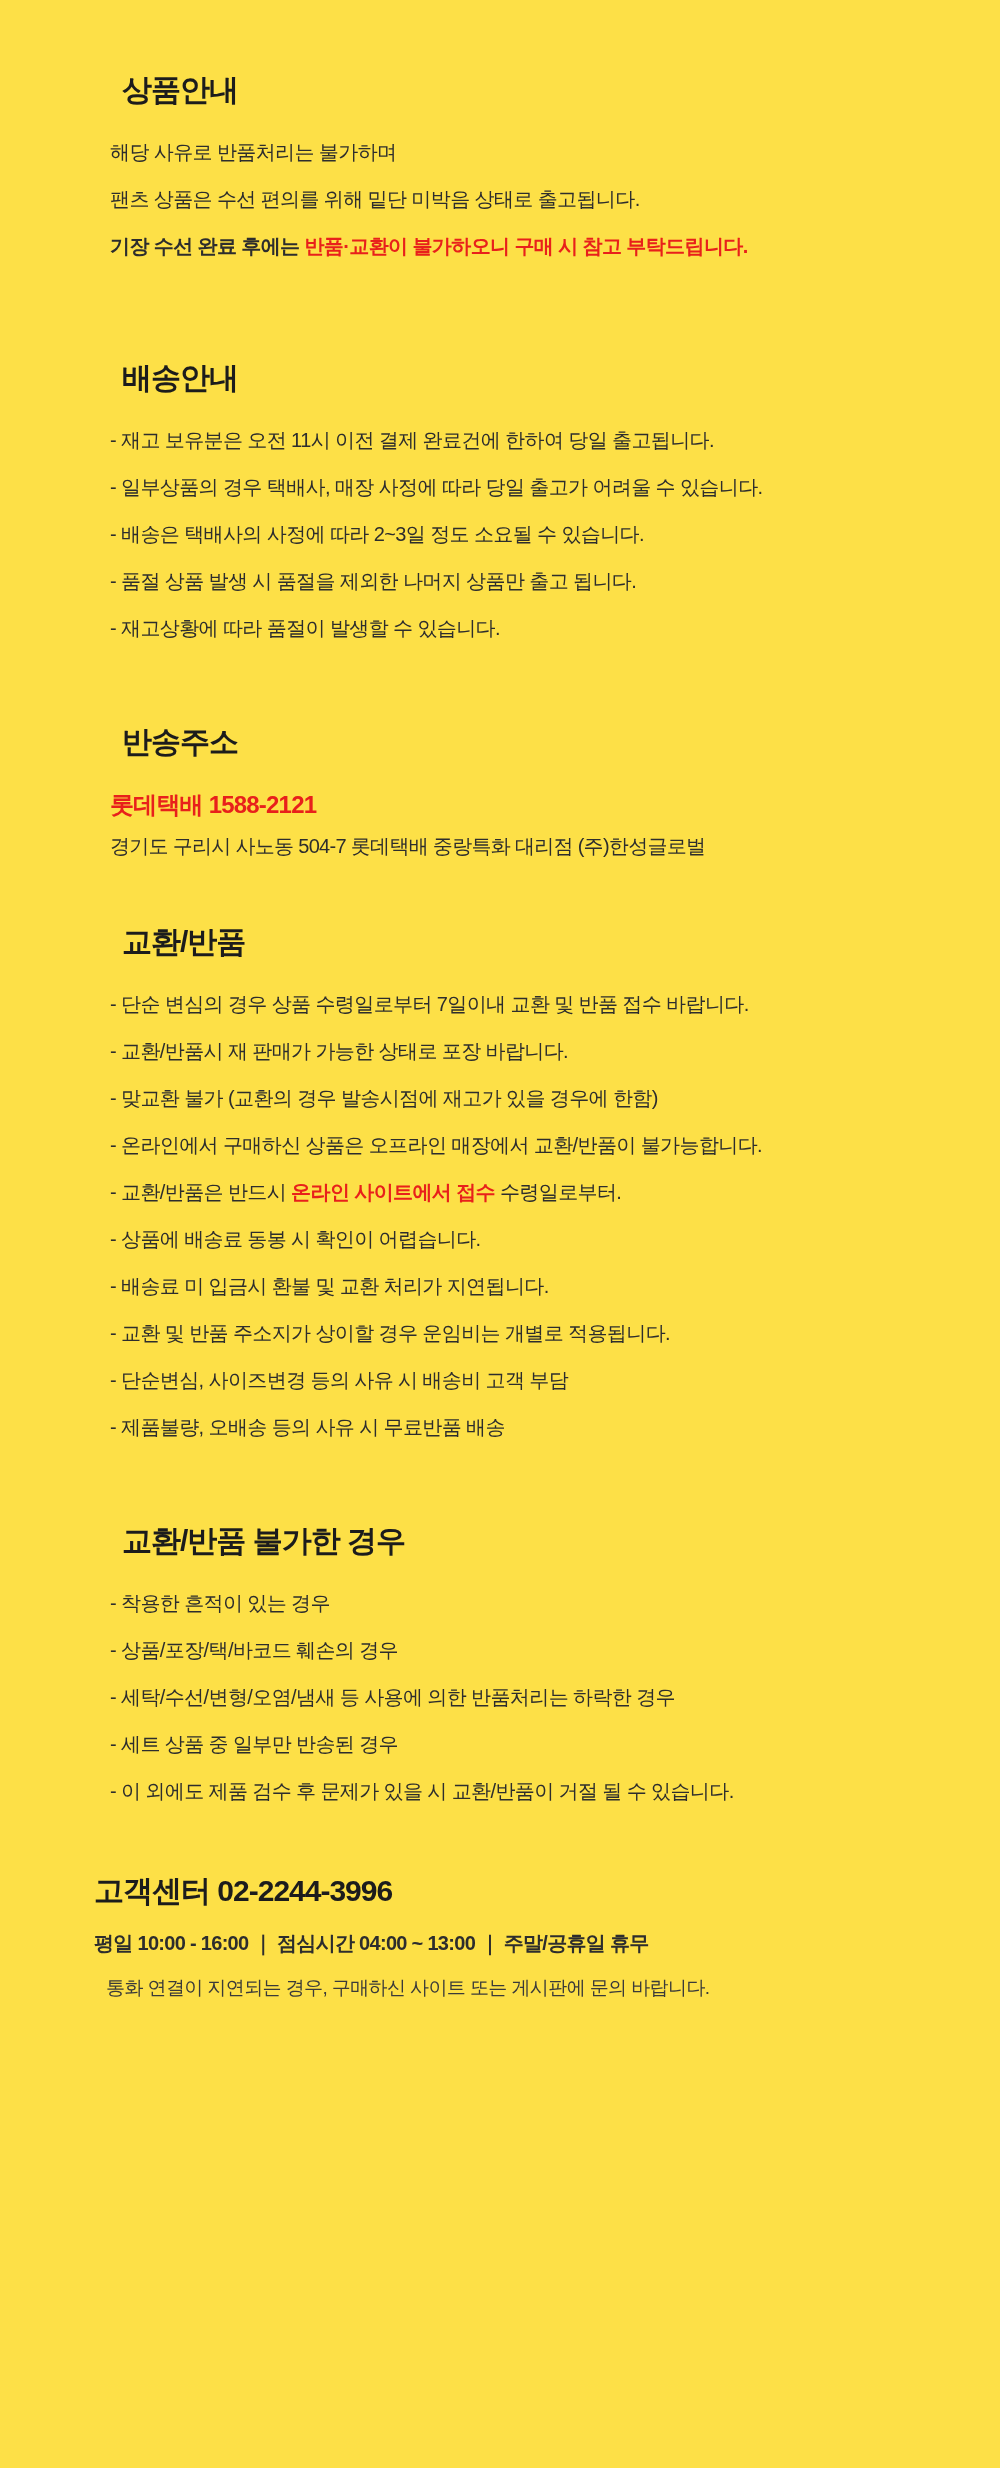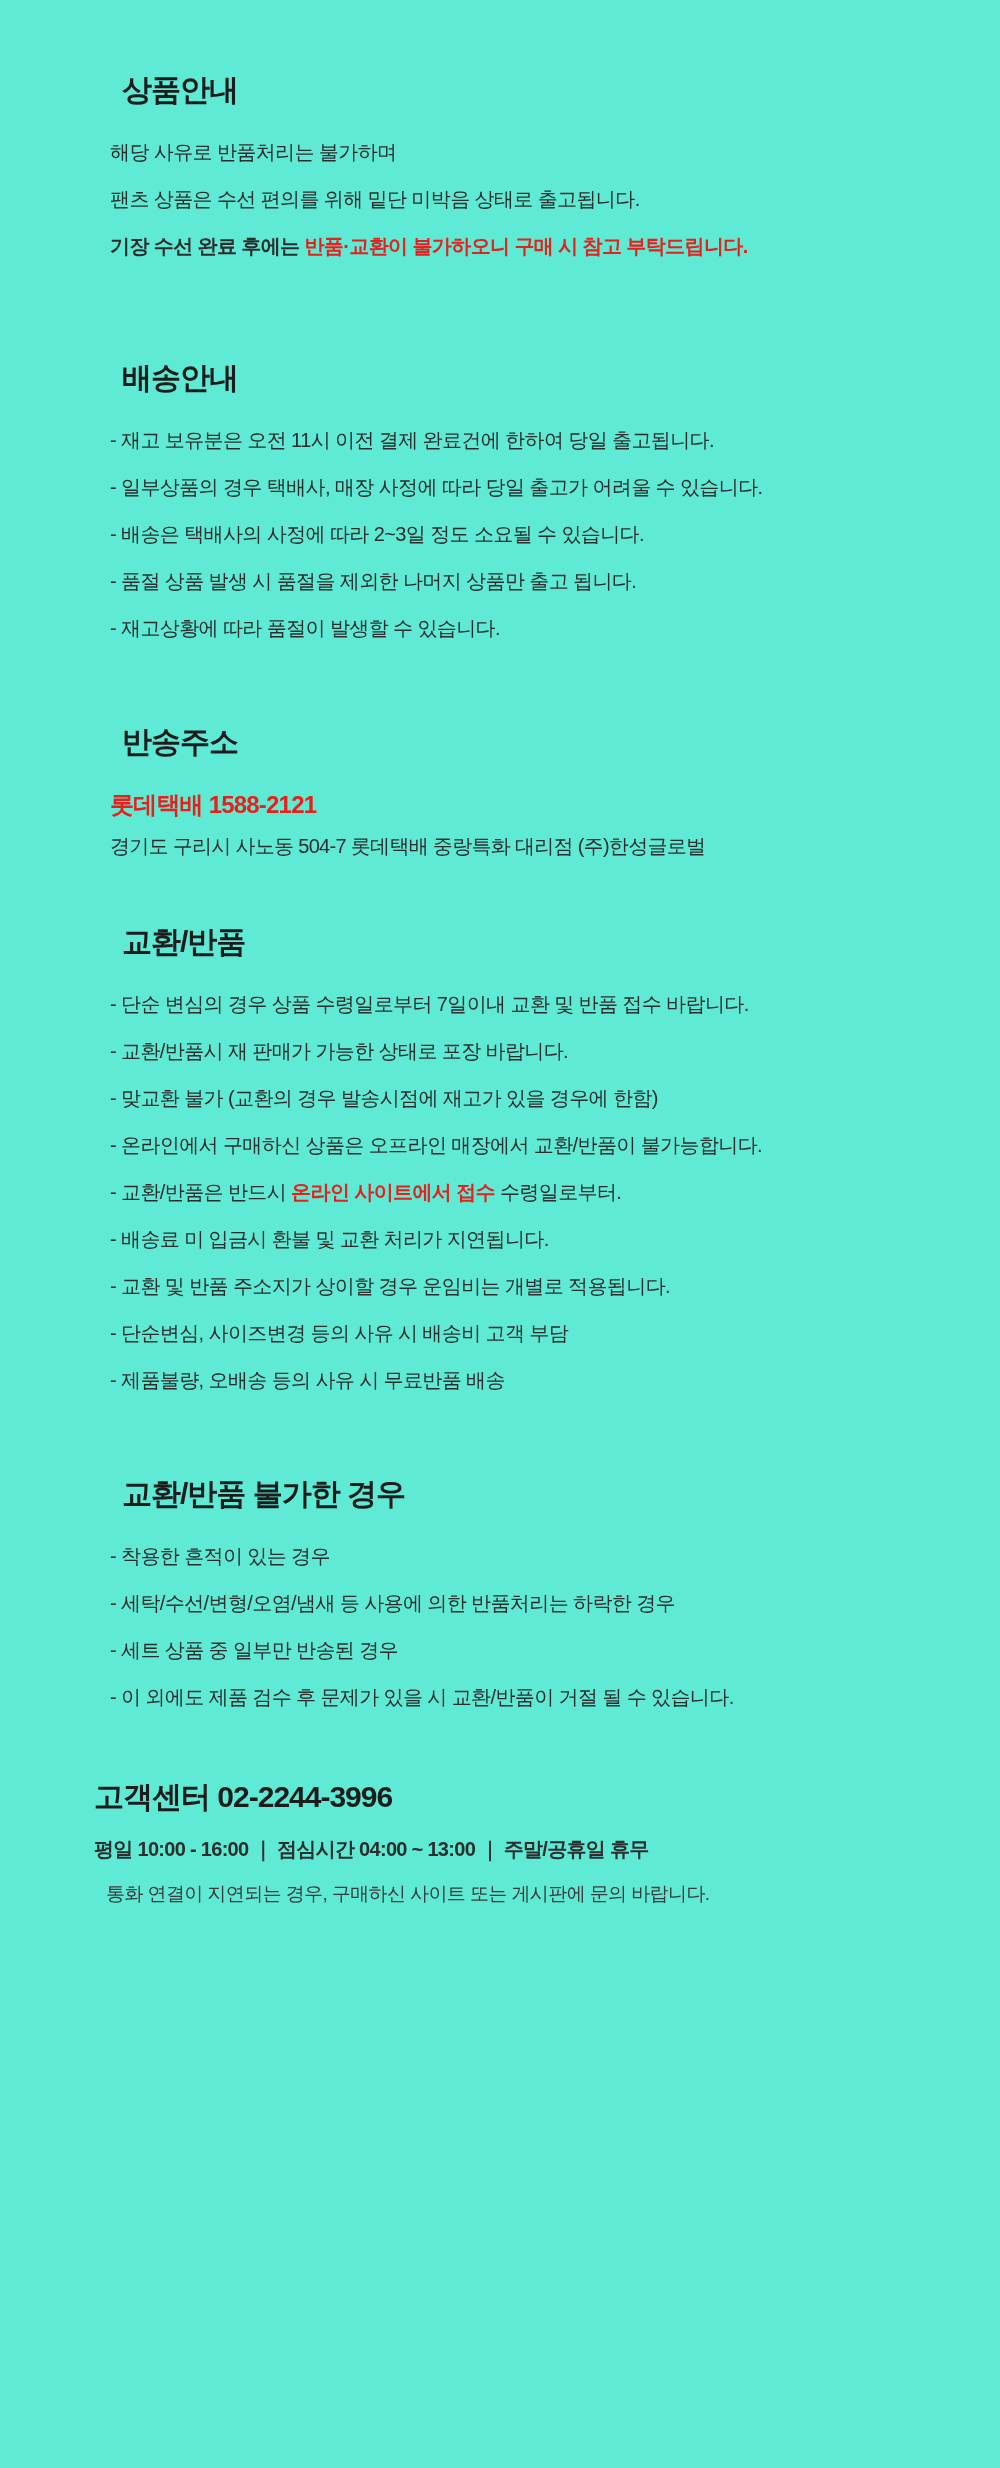--- a/index.html
+++ b/index.html
@@ -11,21 +11,21 @@
     width: 1000px;
     height: 2468px;
     font-family: "Liberation Sans", sans-serif;
     color: #222222;
     -webkit-font-smoothing: antialiased;
   }
   .page {
     position: relative;
     width: 1000px;
     height: 2468px;
-    background: #5eead4;
+    background: #fde047;
     box-sizing: border-box;
     padding: 0 0 0 0;
   }
   .inner {
     padding: 70px 90px 0 110px;
   }
   .section {
     margin-bottom: 0;
   }
   h2.heading {
@@ -133,31 +133,33 @@
 
     <div class="section">
       <h2 class="heading heading-indent">교환/반품</h2>
       <p class="body-line">- 단순 변심의 경우 상품 수령일로부터 7일이내 교환 및 반품 접수 바랍니다.</p>
       <p class="body-line">- 교환/반품시 재 판매가 가능한 상태로 포장 바랍니다.</p>
       <p class="body-line">- 맞교환 불가 (교환의 경우 발송시점에 재고가 있을 경우에 한함)</p>
       <p class="body-line">- 온라인에서 구매하신 상품은 오프라인 매장에서 교환/반품이 불가능합니다.</p>
       <p class="body-line">
         <span>- 교환/반품은 반드시 </span><span class="red">온라인 사이트에서 접수</span><span> 수령일로부터.</span>
       </p>
+      <p class="body-line">- 상품에 배송료 동봉 시 확인이 어렵습니다.</p>
       <p class="body-line">- 배송료 미 입금시 환불 및 교환 처리가 지연됩니다.</p>
       <p class="body-line">- 교환 및 반품 주소지가 상이할 경우 운임비는 개별로 적용됩니다.</p>
       <p class="body-line">- 단순변심, 사이즈변경 등의 사유 시 배송비 고객 부담</p>
       <p class="body-line">- 제품불량, 오배송 등의 사유 시 무료반품 배송</p>
     </div>
 
     <div class="gap-l"></div>
 
     <div class="section">
       <h2 class="heading heading-indent">교환/반품 불가한 경우</h2>
       <p class="body-line">- 착용한 흔적이 있는 경우</p>
+      <p class="body-line">- 상품/포장/택/바코드 훼손의 경우</p>
       <p class="body-line">- 세탁/수선/변형/오염/냄새 등 사용에 의한 반품처리는 하락한 경우</p>
       <p class="body-line">- 세트 상품 중 일부만 반송된 경우</p>
       <p class="body-line">- 이 외에도 제품 검수 후 문제가 있을 시 교환/반품이 거절 될 수 있습니다.</p>
     </div>
 
     <div class="gap-m"></div>
 
     <div class="section" style="margin-left:-16px;">
       <h2 class="cs-title">고객센터 02-2244-3996</h2>
       <p class="cs-line">평일 10:00 - 16:00 ｜ 점심시간 04:00 ~ 13:00 ｜ 주말/공휴일 휴무</p>

